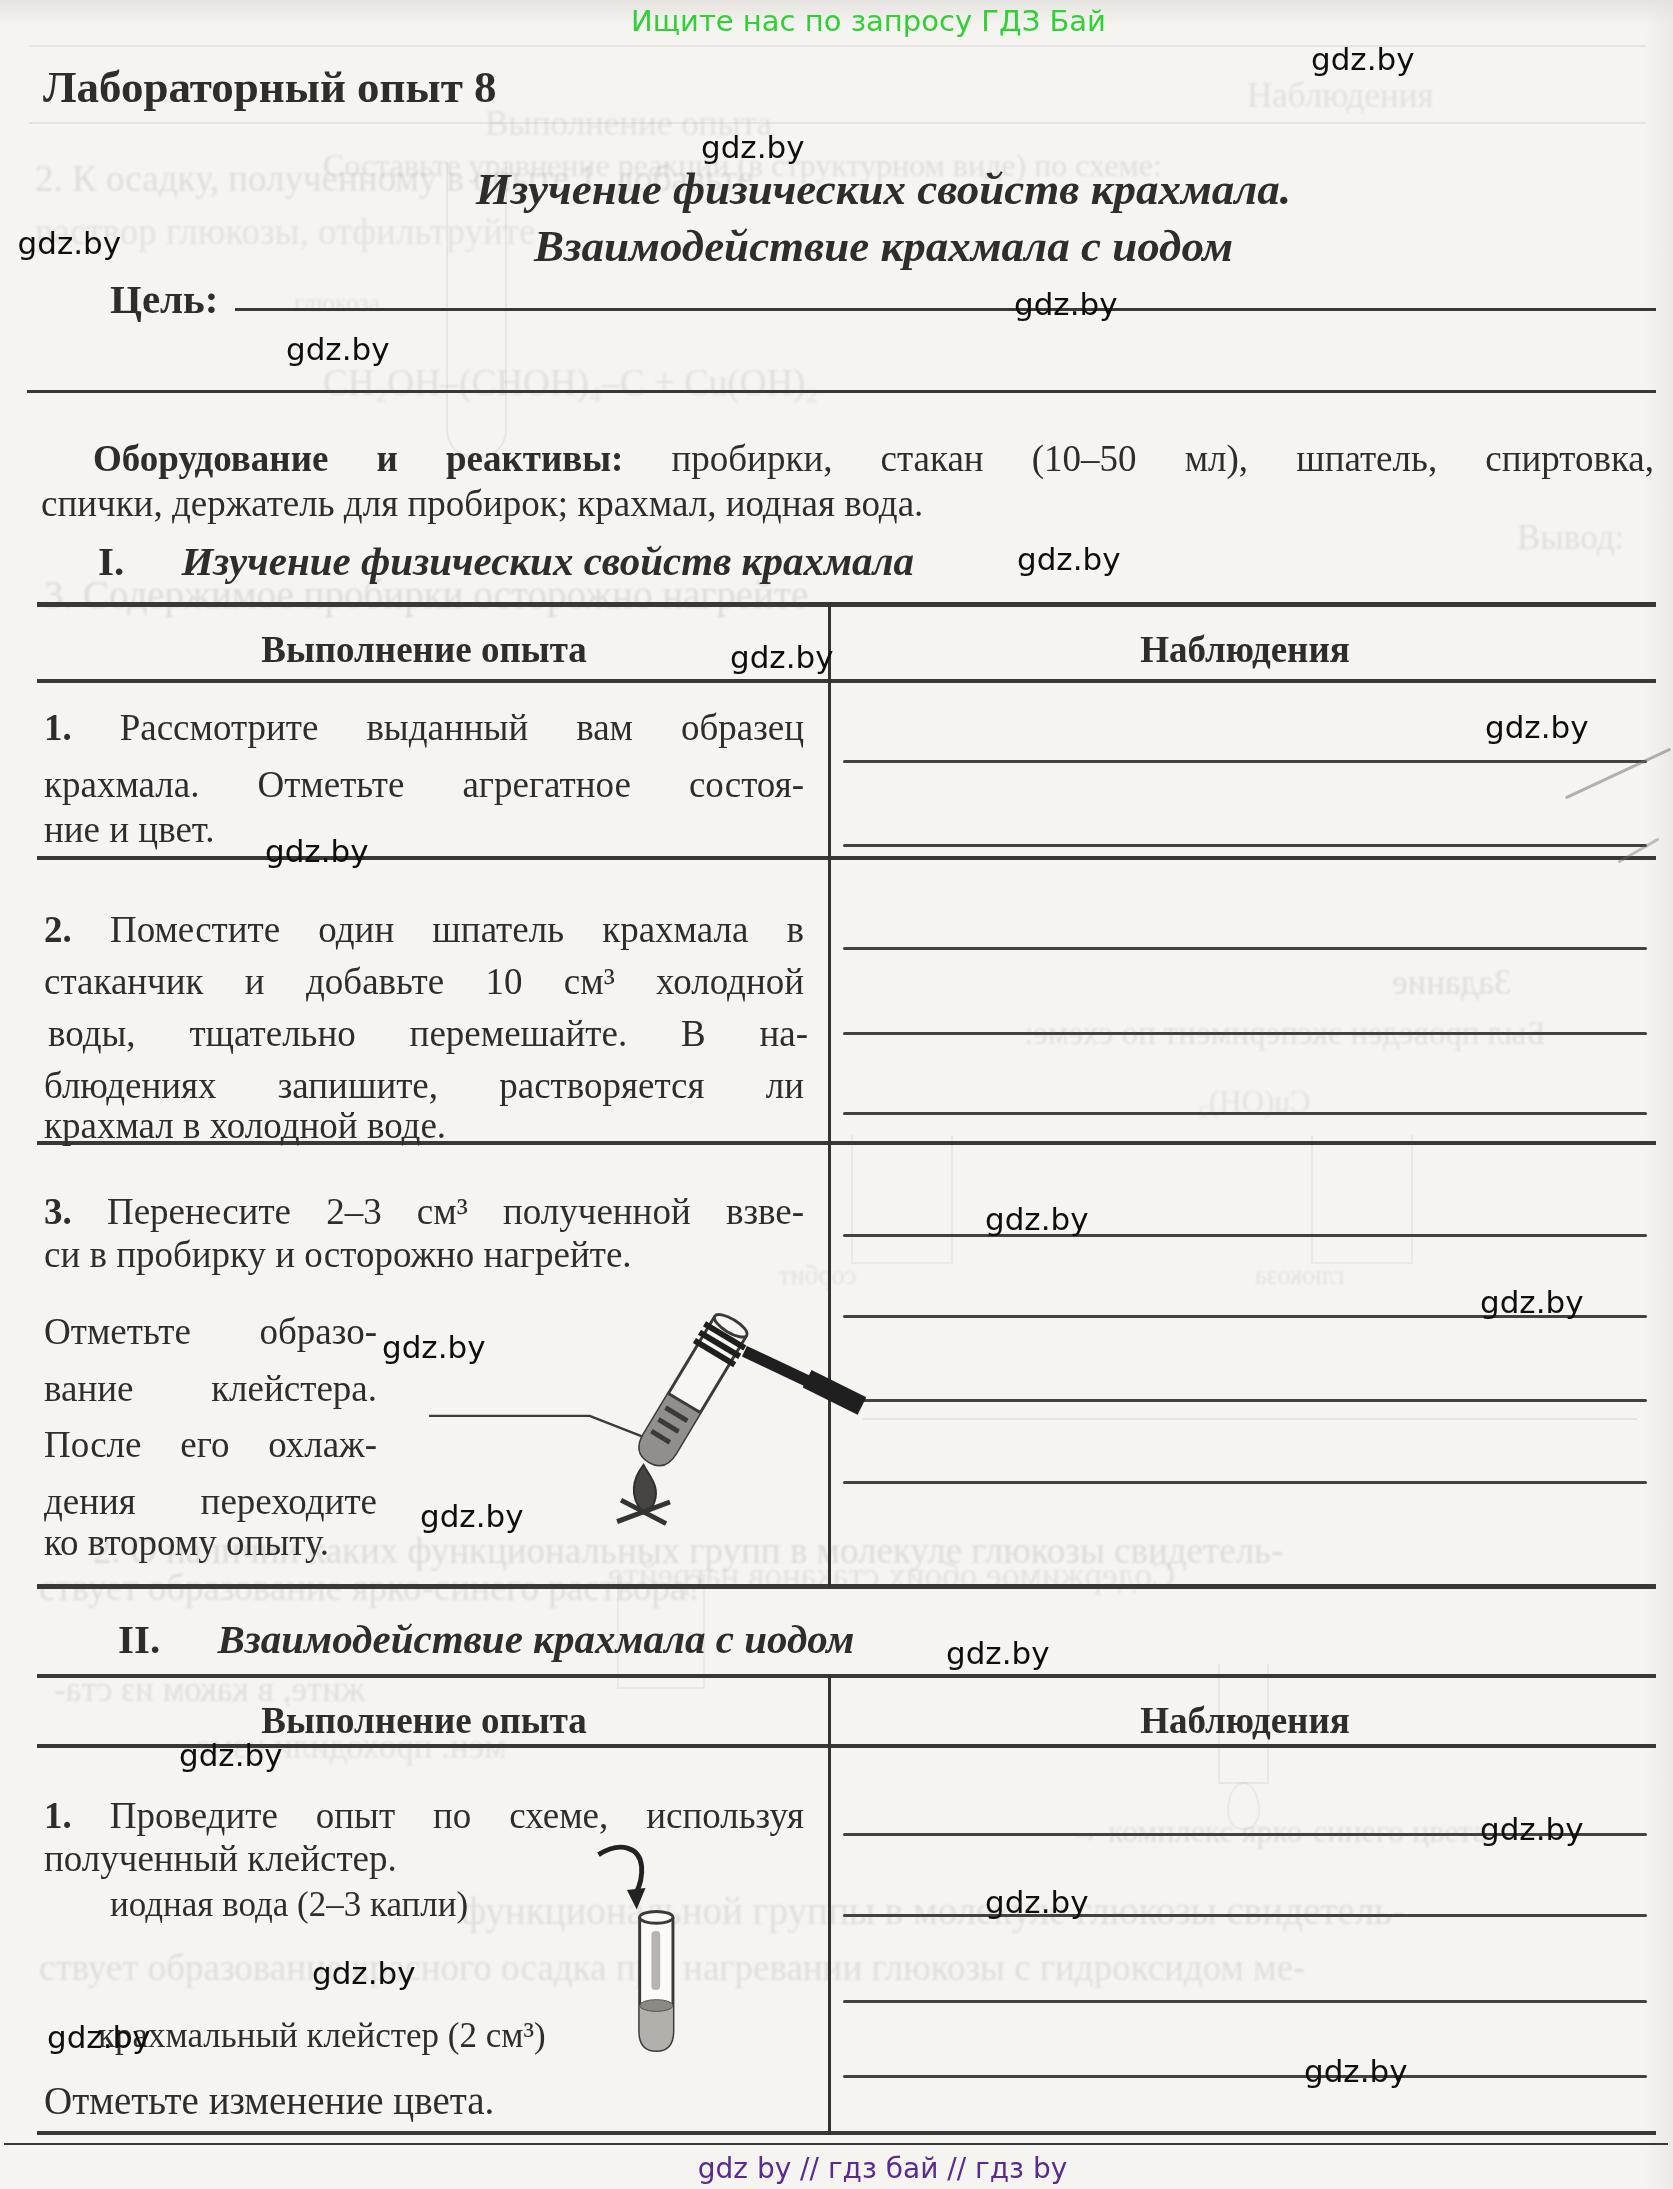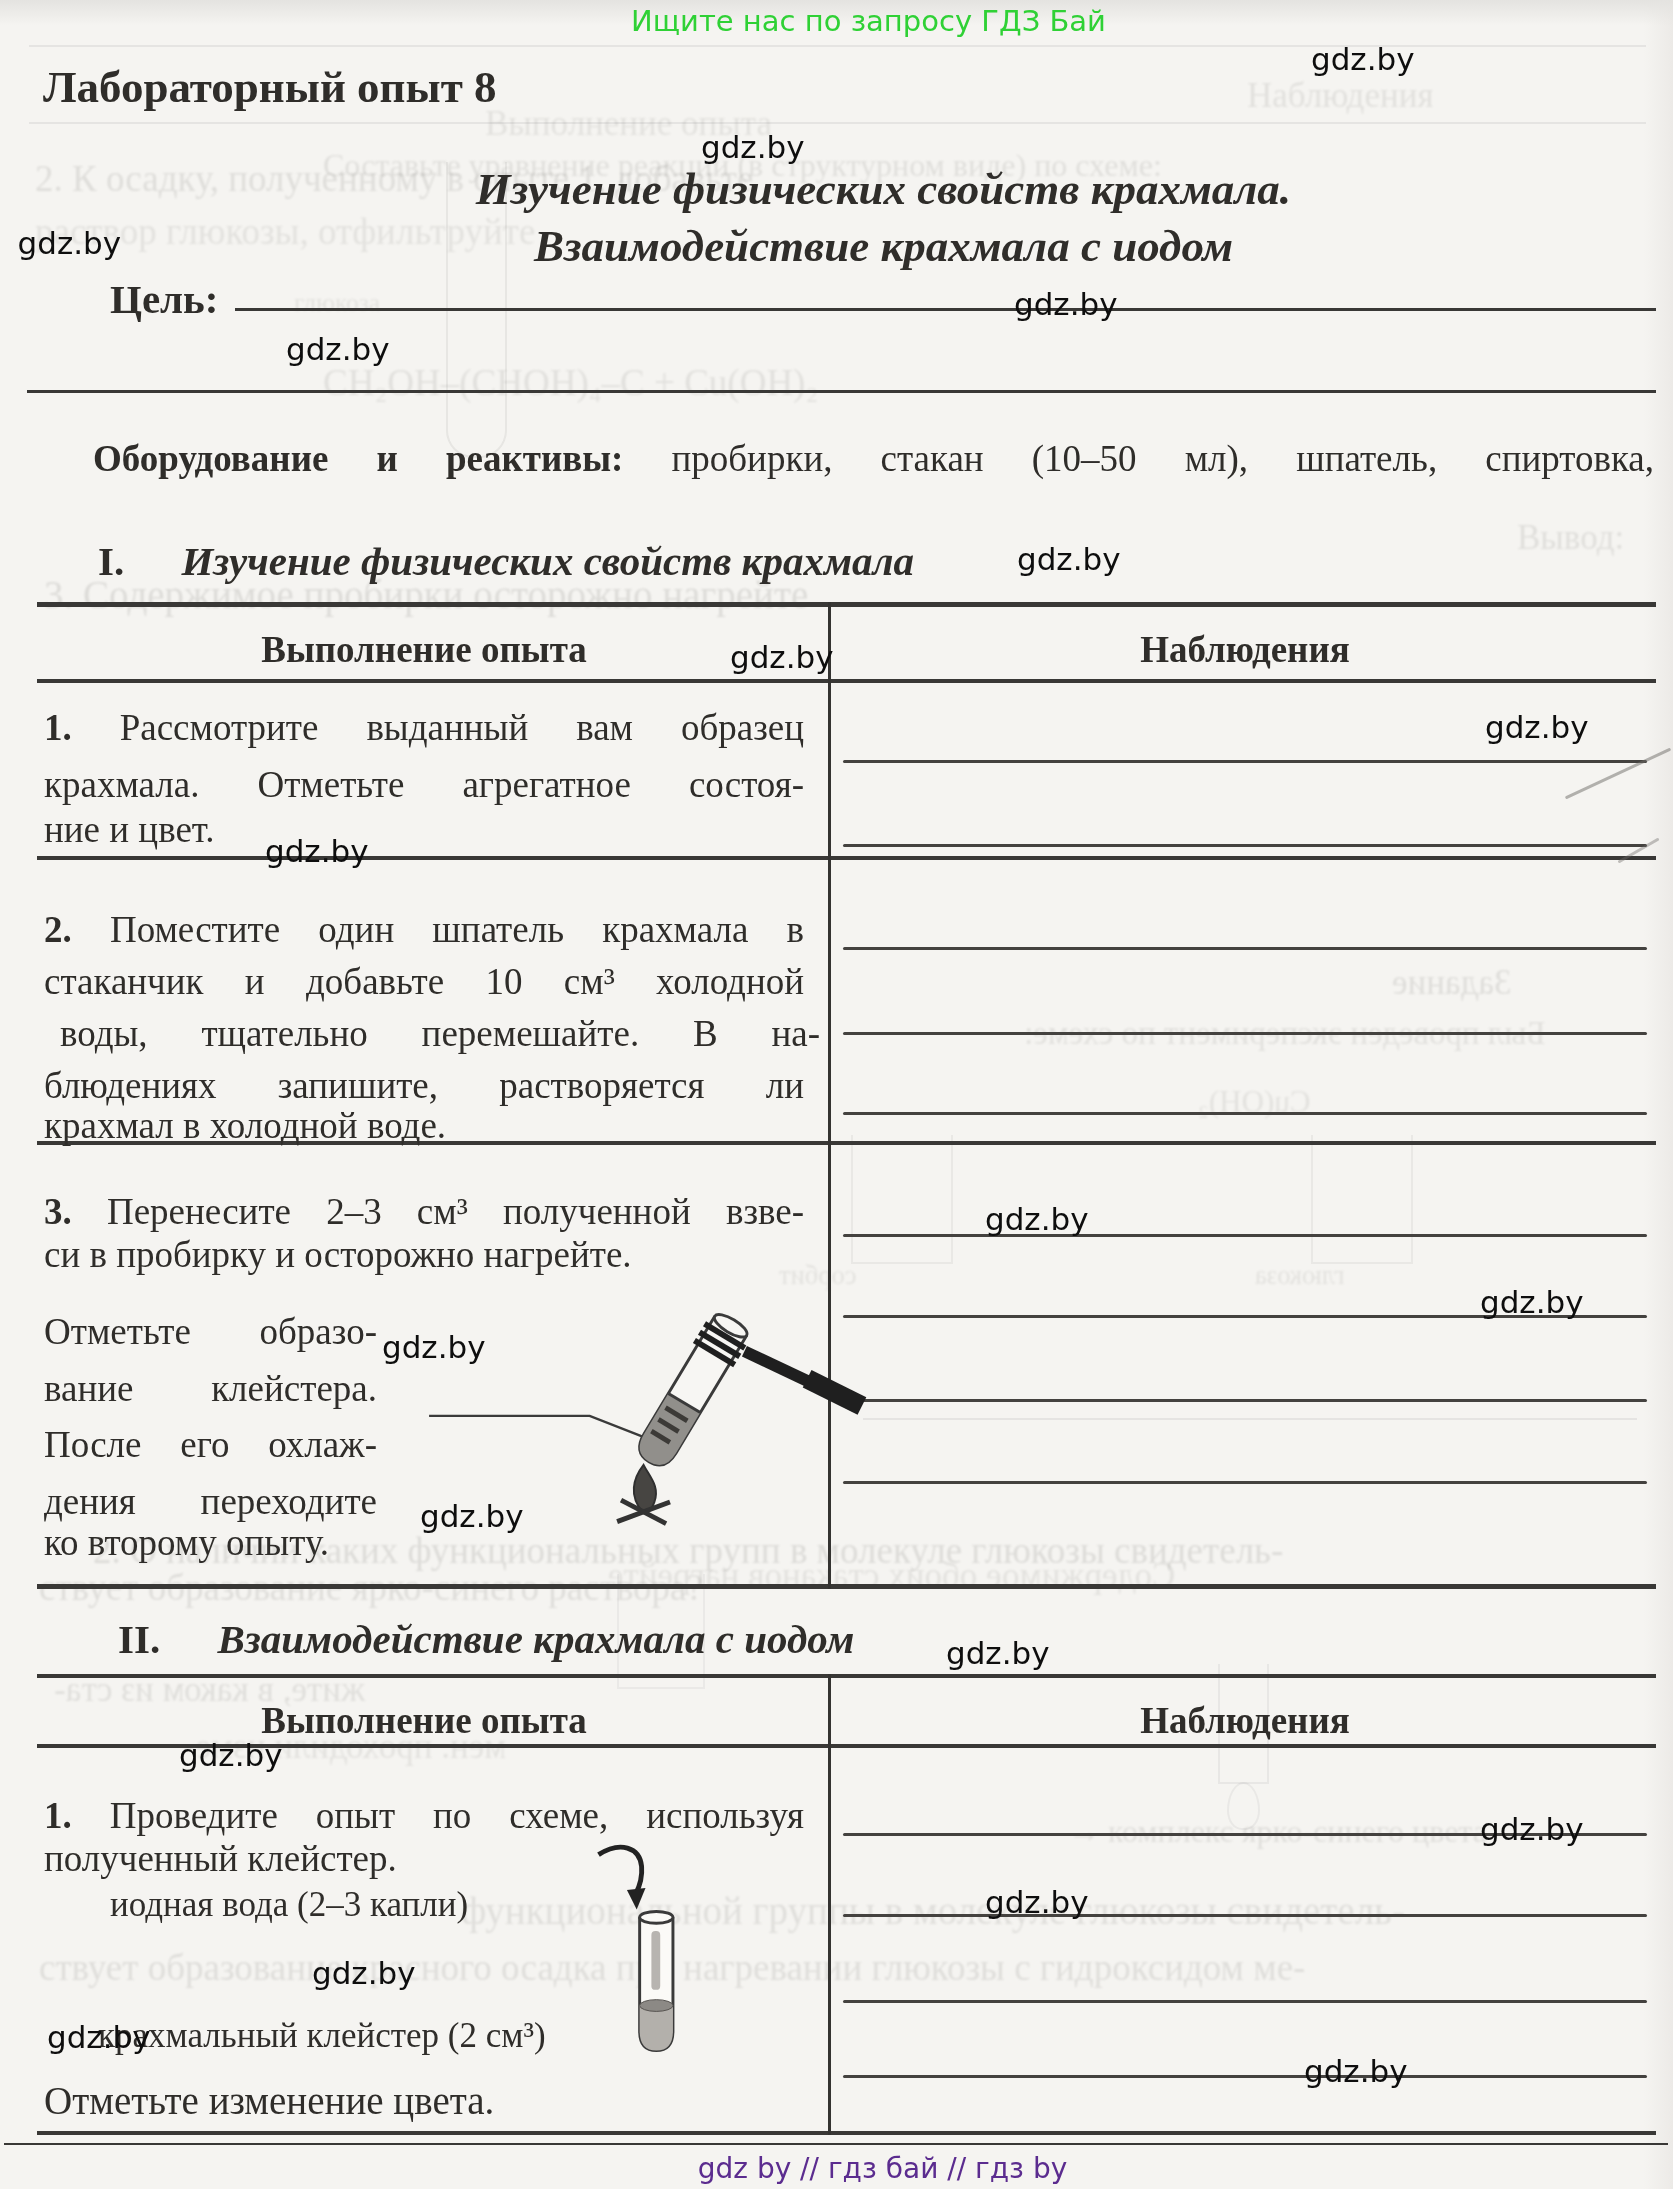--- a/index.html
+++ b/index.html
@@ -66,20 +66,21 @@
   <div class="t b i center" style="left:0;top:163px;width:1673px;font-size:45px;">Изучение физических свойств крахмала.</div>
   <div class="t b i center" style="left:0;top:220px;width:1673px;font-size:45px;">Взаимодействие крахмала с иодом</div>
 
   <div class="t b" style="left:110px;top:275px;font-size:41px;">Цель:</div>
   <div class="hline" style="left:235px;top:308px;width:1421px;height:2.9px;"></div>
   <div class="hline" style="left:27.4px;top:390px;width:1629px;height:2.9px;"></div>
 
   <div class="t jl body-line" style="left:93px;top:425px;width:1561px;">
     <span class="b">Оборудование и реактивы:</span><span> пробирки, стакан (10–50 мл), шпатель, спиртовка,</span>
   </div>
+  <div class="t body-line" style="left:41px;top:482px;">спички, держатель для пробирок; крахмал, иодная вода.</div>
 
   <div class="t" style="left:98px;top:537px;font-size:41px;">
     <span class="b">I.</span><span class="b i"> Изучение физических свойств крахмала</span>
   </div>
 
   <div class="hline" style="left:37px;top:602px;width:1619px;height:4.9px;"></div>
   <div class="hline" style="left:37px;top:679px;width:1619px;height:3.9px;"></div>
   <div class="hline" style="left:37px;top:856px;width:1619px;height:3.9px;"></div>
   <div class="hline" style="left:37px;top:1141px;width:1619px;height:3.9px;"></div>
   <div class="hline" style="left:37px;top:1584px;width:1619px;height:4.9px;"></div>
@@ -93,21 +94,21 @@
   </div>
   <div class="t jl body-line" style="left:44px;top:751px;width:760px;">крахмала. Отметьте агрегатное состоя-</div>
   <div class="t body-line" style="left:44px;top:808px;">ние и цвет.</div>
   <div class="wline" style="left:843px;top:760px;width:804px;"></div>
   <div class="wline" style="left:843px;top:844px;width:804px;"></div>
 
   <div class="t jl body-line" style="left:44px;top:896px;width:760px;">
     <span class="b">2.</span><span> Поместите один шпатель крахмала в</span>
   </div>
   <div class="t jl body-line" style="left:44px;top:948px;width:760px;">стаканчик и добавьте 10 см³ холодной</div>
-  <div class="t jl body-line" style="left:60px;top:1000px;width:760px;">воды, тщательно перемешайте. В на-</div>
+  <div class="t jl body-line" style="left:48px;top:1000px;width:760px;">воды, тщательно перемешайте. В на-</div>
   <div class="t jl body-line" style="left:44px;top:1052px;width:760px;">блюдениях запишите, растворяется ли</div>
   <div class="t body-line" style="left:44px;top:1104px;">крахмал в холодной воде.</div>
   <div class="wline" style="left:843px;top:947px;width:804px;"></div>
   <div class="wline" style="left:843px;top:1032px;width:804px;"></div>
   <div class="wline" style="left:843px;top:1112px;width:804px;"></div>
 
   <div class="t jl body-line" style="left:44px;top:1178px;width:760px;">
     <span class="b">3.</span><span> Перенесите 2–3 см³ полученной взве-</span>
   </div>
   <div class="t body-line" style="left:44px;top:1233px;">си в пробирку и осторожно нагрейте.</div>

